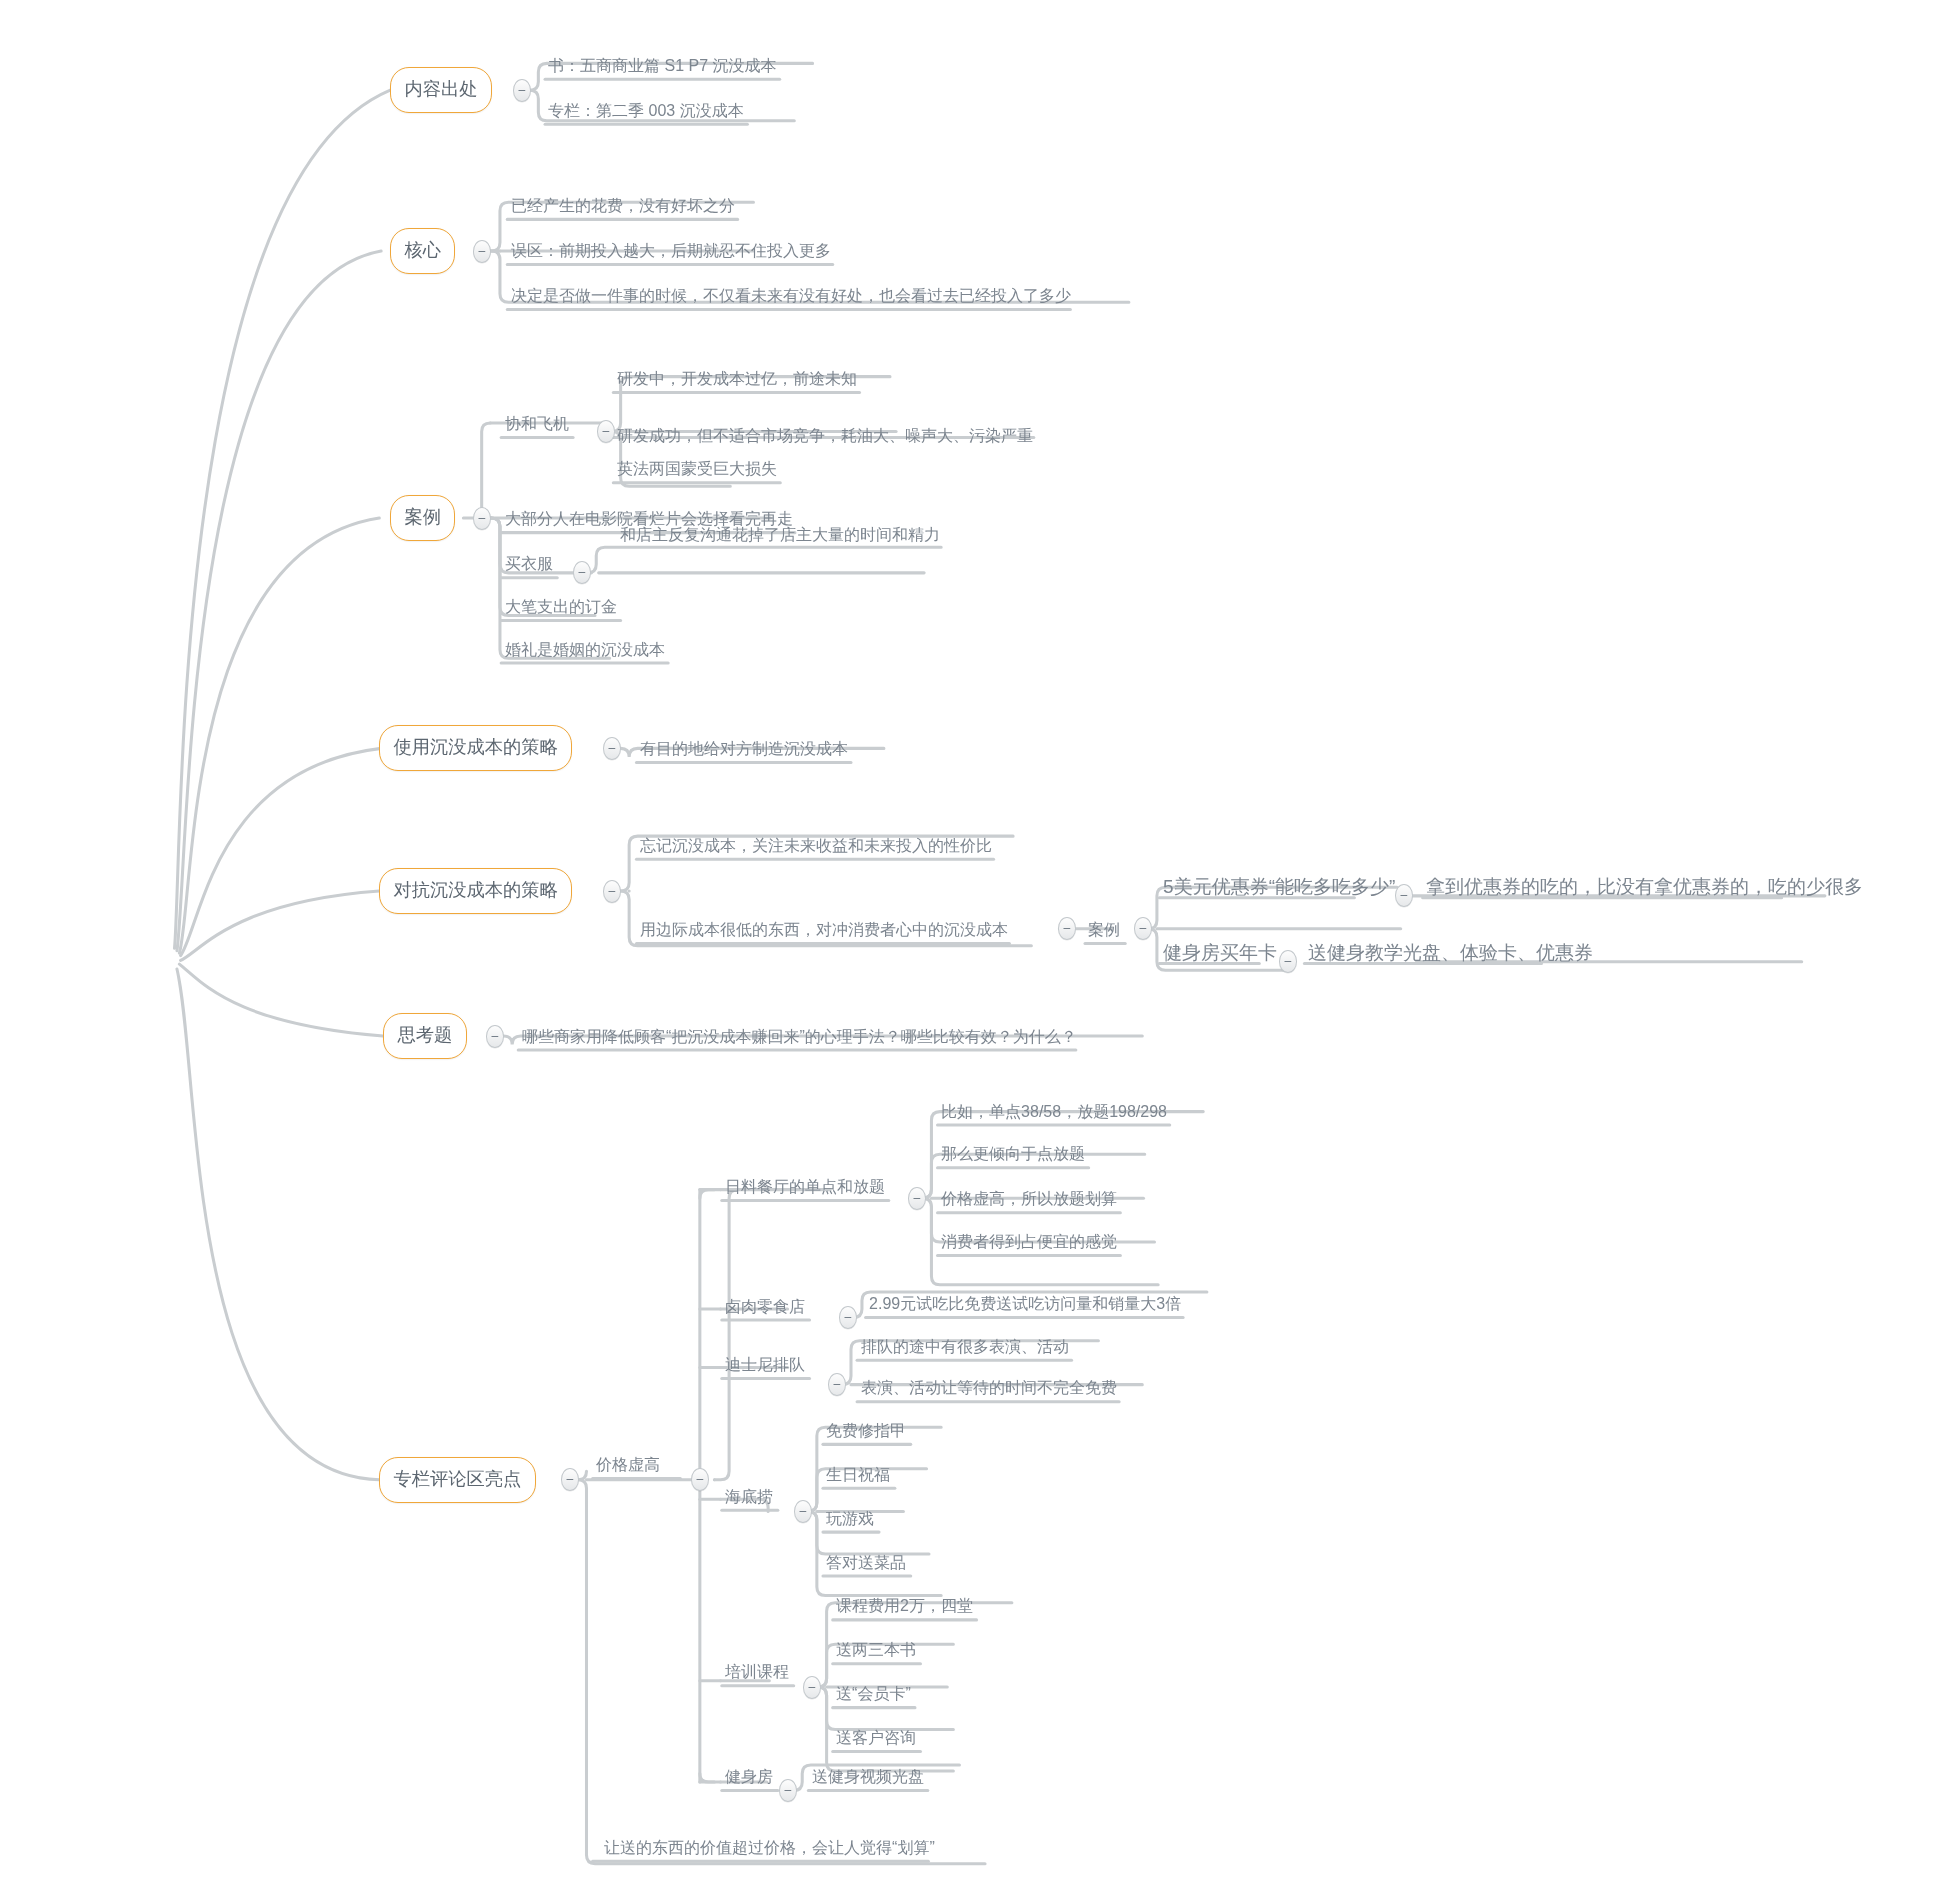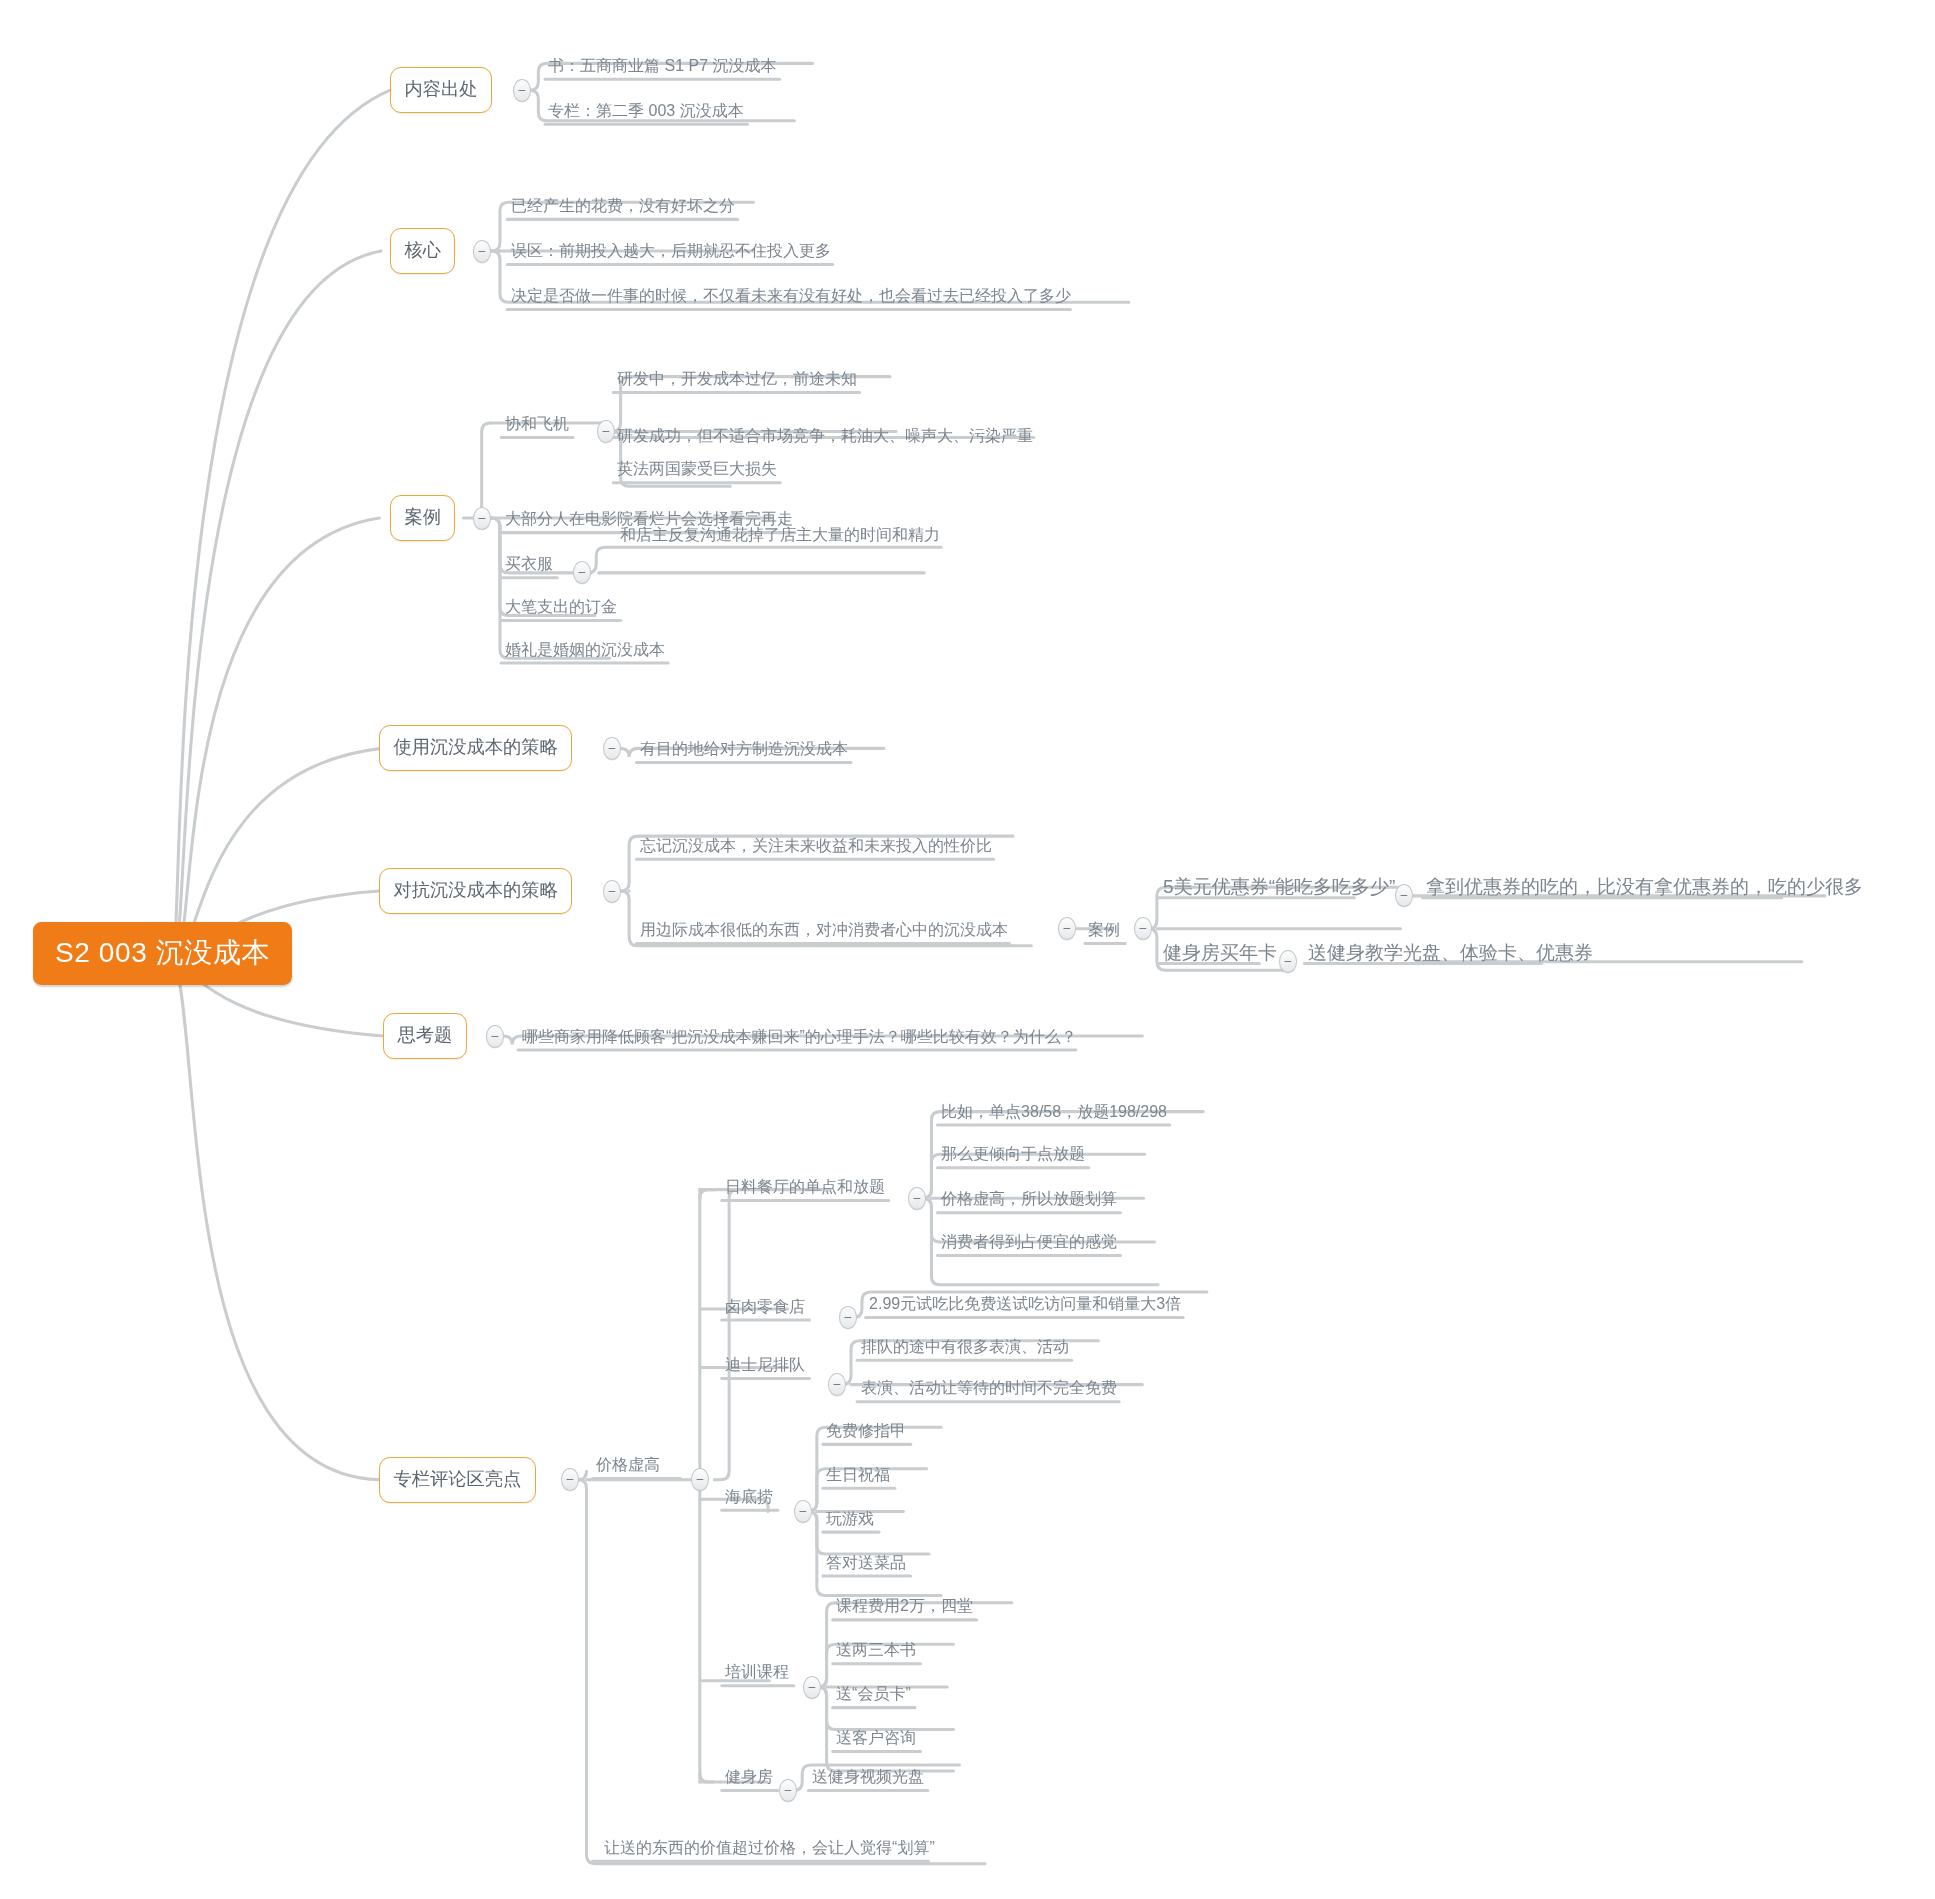--- a/index.html
+++ b/index.html
@@ -15,21 +15,21 @@
   .node{position:absolute;box-sizing:border-box;white-space:nowrap;}
 
   .root{
     background:#f07c17;color:#ffffff;border-radius:8.5px;
     font-size:28px;line-height:1;letter-spacing:0.6px;
     padding:17px 22px 18.3px 22px;
     box-shadow:0 1.2px 1.8px rgba(0,0,0,.18);
   }
 
   .lvl1{
-    background:#ffffff;border:1.8px solid #f0a73a;border-radius:11px;
+    background:#ffffff;border:1.8px solid #f0a73a;border-radius:19px;
     color:#5c6670;font-size:18.3px;line-height:1;
     padding:12.2px 13.4px 13.4px 13.4px;
     box-shadow:0 0.6px 1.2px rgba(0,0,0,.06);
   }
 
   .plain{
     color:#7c858f;font-size:16px;line-height:1;
     padding:3.7px 6.1px 4.9px 6.1px;background:transparent;
   }
   .plain.sm{font-size:19px;}
@@ -198,21 +198,20 @@
         <path d="M1366,2658 h236"></path>
         <path d="M1366,2730 h144"></path>
         <path d="M1366,2802 h135"></path>
         <path d="M1366,2874 h144"></path>
         <path d="M1184,2938 h92"></path>
         <path d="M1326,2938 h196"></path>
         <path d="M972,3054 h551"></path>
       </g>
     </svg>
 
-  <div class="node root" style="left:33px;top:922px;">S2 003 沉没成本</div>
 
   <div class="node lvl1" style="left:390px;top:67px;">内容出处</div>
   <div class="toggle" style="left:513px;top:79px;"></div>
   <div class="node plain" style="left:542px;top:54px;">书：五商商业篇 S1 P7 沉没成本</div>
   <div class="node plain" style="left:542px;top:99px;">专栏：第二季 003 沉没成本</div>
 
   <div class="node lvl1" style="left:390px;top:228px;">核心</div>
   <div class="toggle" style="left:473px;top:240px;"></div>
   <div class="node plain" style="left:505px;top:194px;">已经产生的花费，没有好坏之分</div>
   <div class="node plain" style="left:505px;top:239px;">误区：前期投入越大，后期就忍不住投入更多</div>

